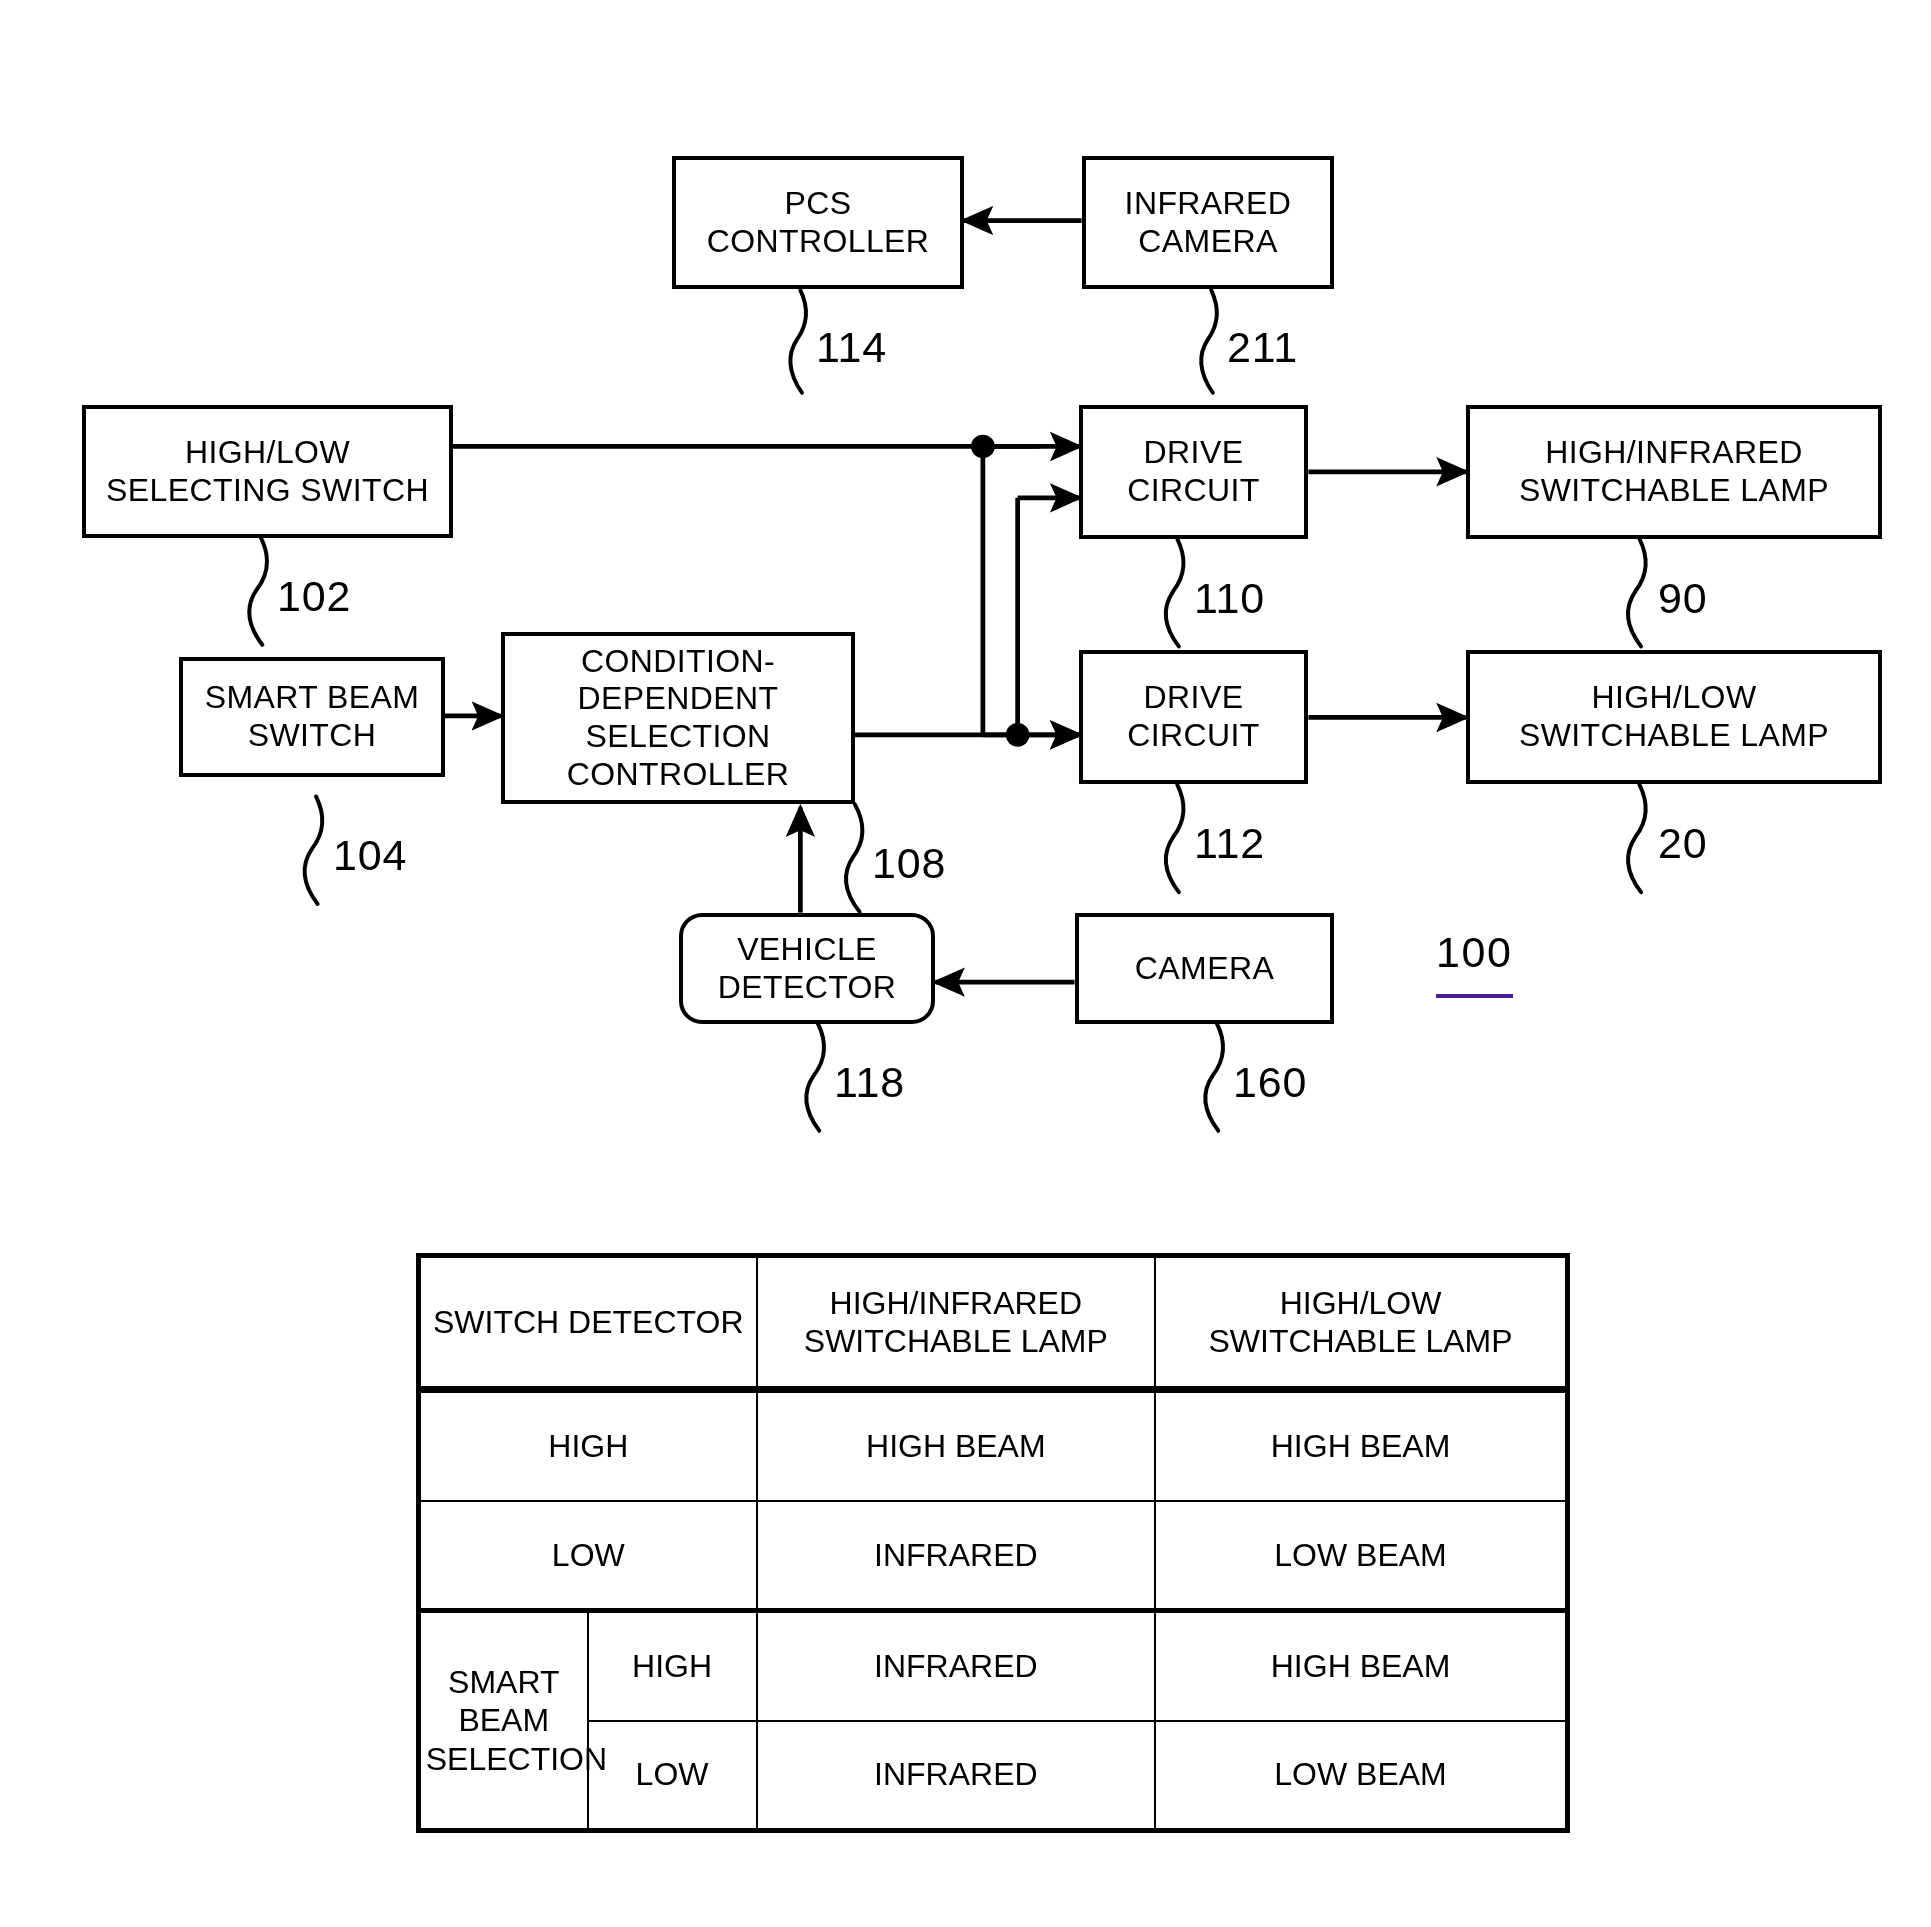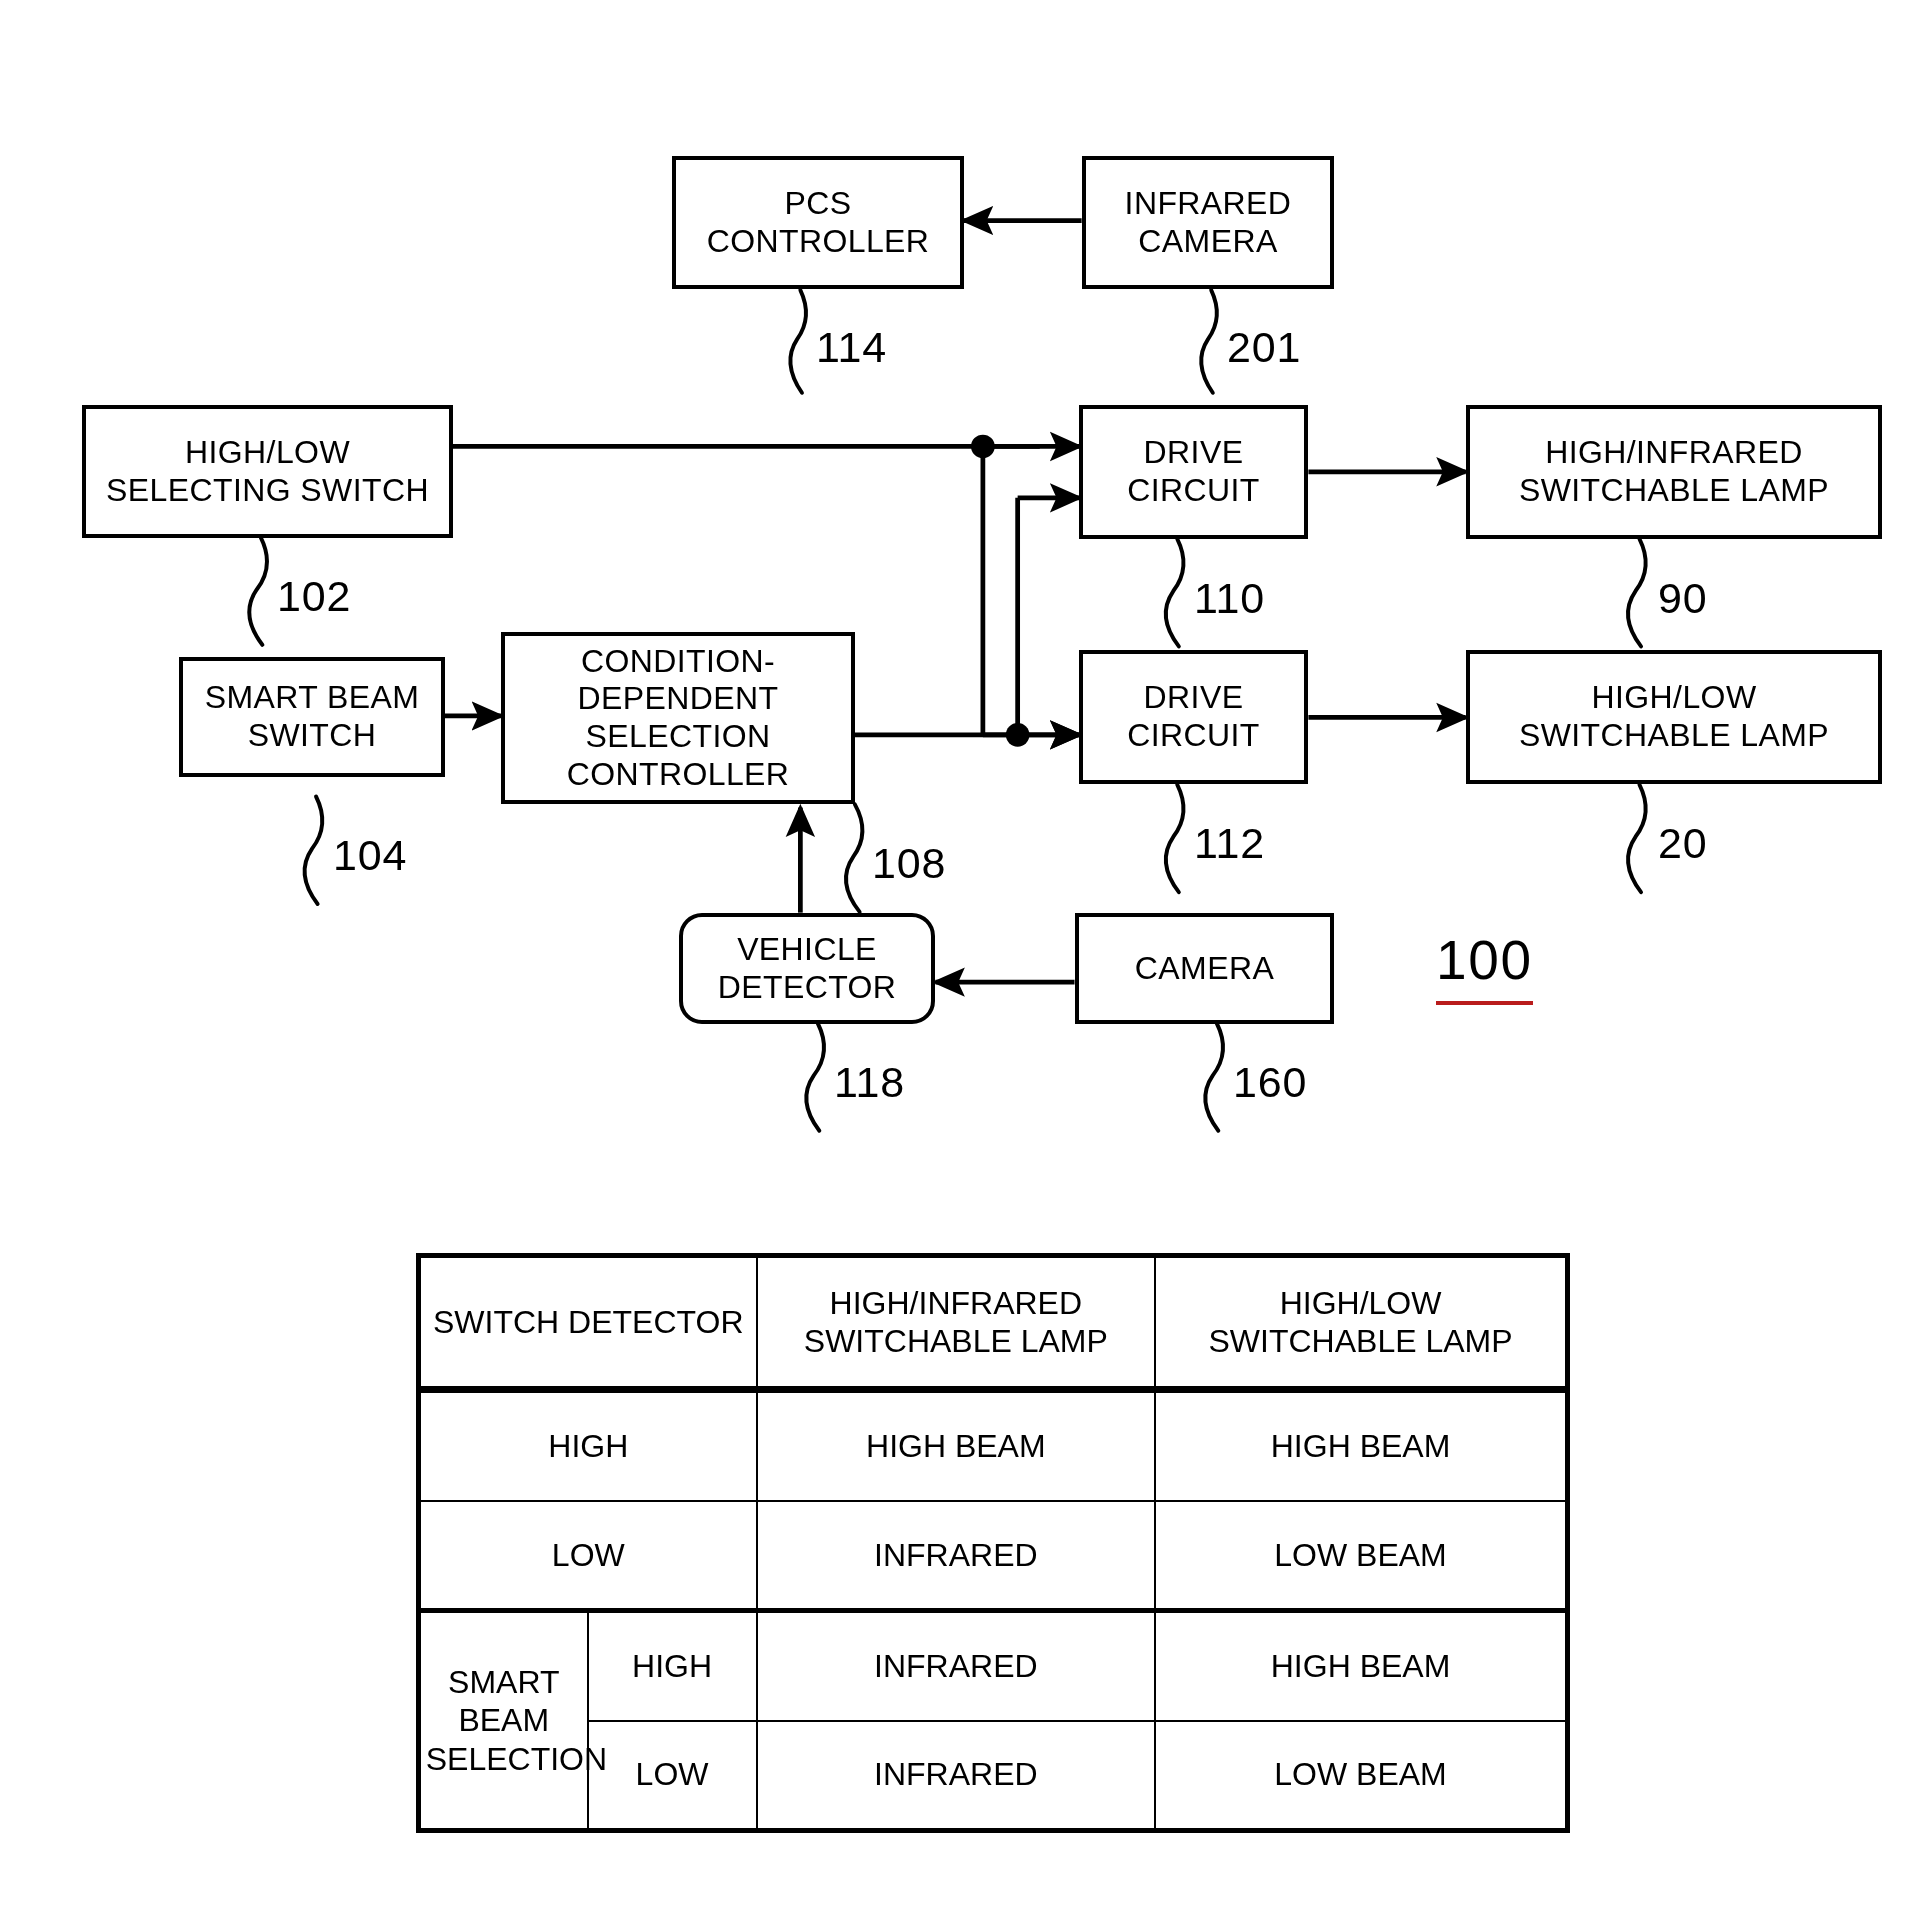--- a/index.html
+++ b/index.html
@@ -45,24 +45,24 @@
   
   .ref {
     position: absolute;
     font-size: 43px;
     font-family: "Liberation Sans", sans-serif;
     letter-spacing: 0.8px;
     white-space: nowrap;
   }
   .ref-main {
     position: absolute;
-    font-size: 55px;
+    font-size: 43px;
     letter-spacing: 1.6px;
-    border-bottom: 4px solid #b91c1c;
-    padding-bottom: 9px;
+    border-bottom: 4px solid #4c1d95;
+    padding-bottom: 17px;
     white-space: nowrap;
   }
 
   
   #wires {
     position: absolute;
     left: 0; top: 0;
     width: 1931px;
     height: 1928px;
     pointer-events: none;
@@ -186,21 +186,21 @@
 
   <div class="block" style="left:1466px; top:650px;  width:416px;  height:134px;">HIGH/LOW
 SWITCHABLE LAMP</div>
 
   <div class="block" style="left:679px;  top:913px; width:256px;  height:111px;border-radius:23px;">VEHICLE
 DETECTOR</div>
 
   <div class="block" style="left:1075px; top:913px; width:259px;  height:111px;">CAMERA</div>
 
   <div class="ref" style="left:816px; top:323px;">114</div>
-  <div class="ref" style="left:1227px; top:323px;">201</div>
+  <div class="ref" style="left:1227px; top:323px;">211</div>
   <div class="ref" style="left:277px;  top:572px;">102</div>
   <div class="ref" style="left:333px;  top:831px;">104</div>
   <div class="ref" style="left:872px; top:839px;">108</div>
   <div class="ref" style="left:1194px; top:574px;">110</div>
   <div class="ref" style="left:1194px; top:819px;">112</div>
   <div class="ref" style="left:1658px; top:574px;">90</div>
   <div class="ref" style="left:1658px; top:819px;">20</div>
   <div class="ref" style="left:834px; top:1058px;">118</div>
   <div class="ref" style="left:1233px; top:1058px;">160</div>
 

